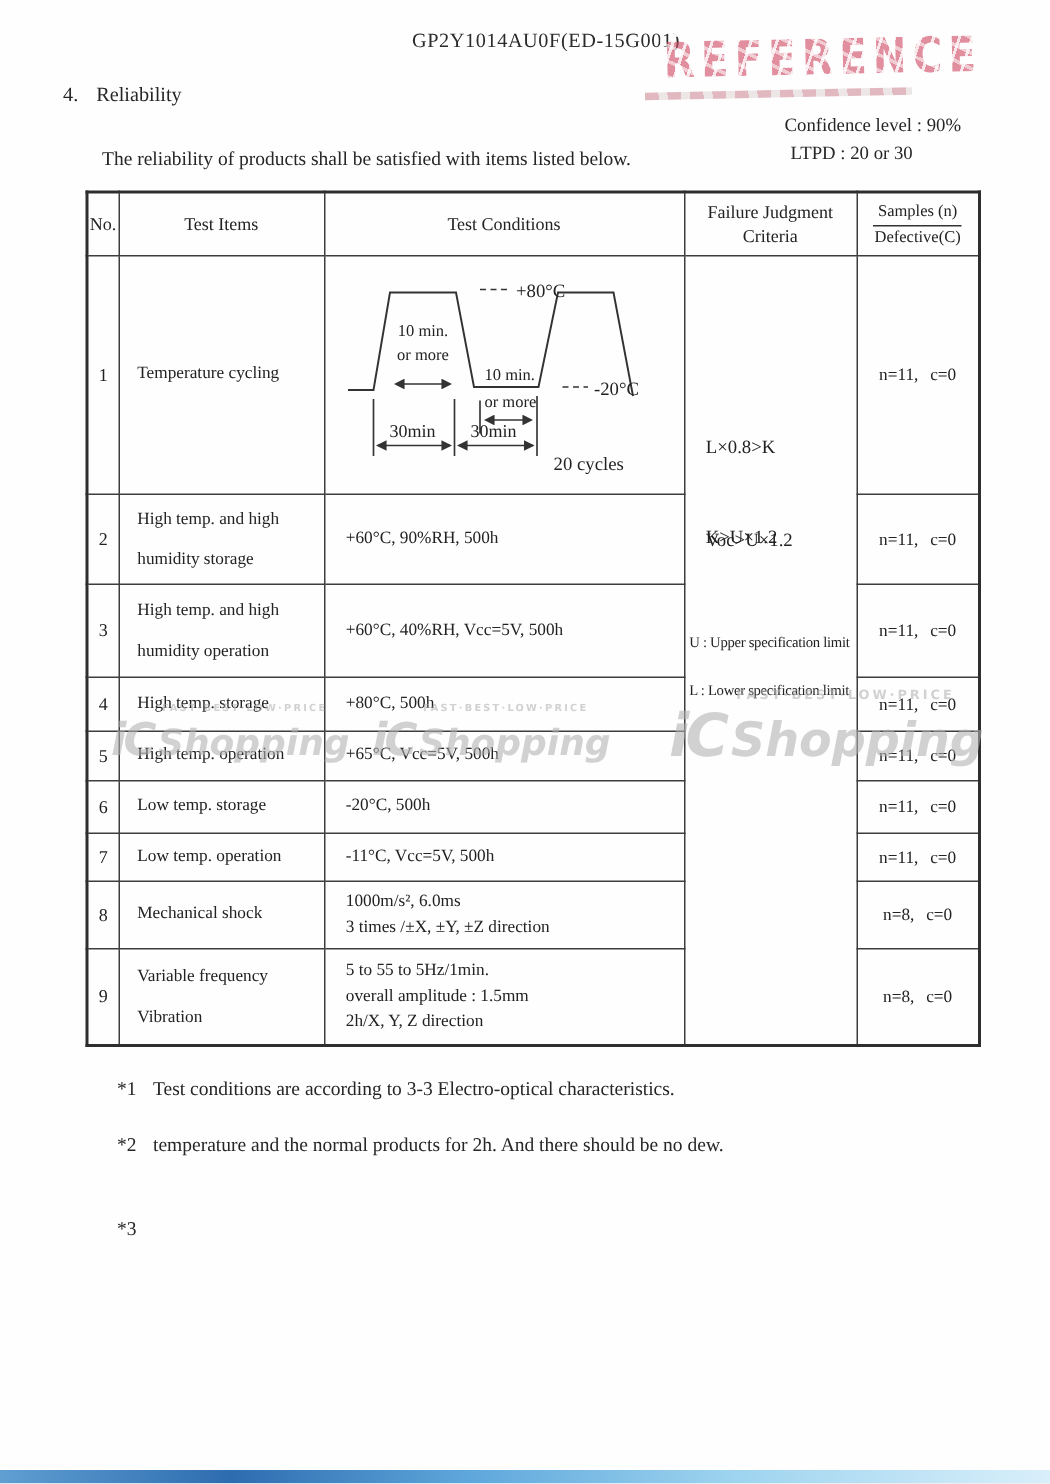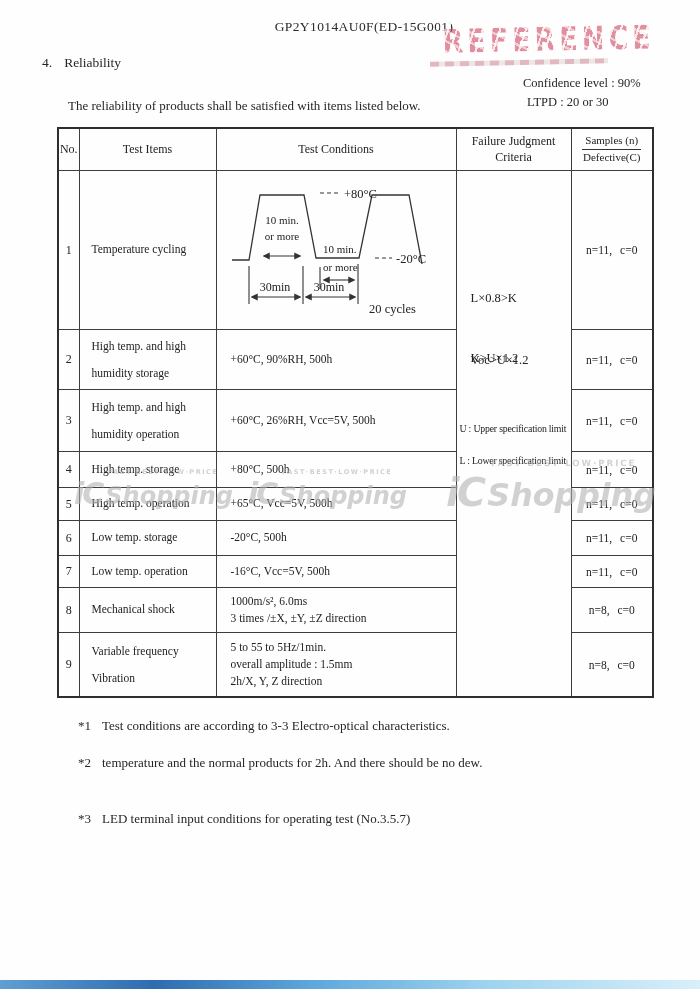--- a/index.html
+++ b/index.html
@@ -181,21 +181,21 @@
         <td class="c-samp">n=11, c=0</td>
       </tr>
 
       <tr class="r3">
         <td class="c-no">3</td>
         <td class="c-item two-line">
             <div>High temp. and  high</div>
             <div>humidity operation</div>
           </td>
         <td class="c-cond">
-            <div>+60°C, 26%RH, Vcc=5V, 500h</div>
+            <div>+60°C, 40%RH, Vcc=5V, 500h</div>
           </td>
         <td class="c-samp">n=11, c=0</td>
       </tr>
 
       <tr class="r4">
         <td class="c-no">4</td>
         <td class="c-item"><span>High temp. storage</span></td>
         <td class="c-cond">
             <div>+80°C, 500h</div>
           </td>
@@ -217,21 +217,21 @@
         <td class="c-cond">
             <div>-20°C, 500h</div>
           </td>
         <td class="c-samp">n=11, c=0</td>
       </tr>
 
       <tr class="r7">
         <td class="c-no">7</td>
         <td class="c-item"><span>Low temp. operation</span></td>
         <td class="c-cond">
-            <div>-16°C, Vcc=5V, 500h</div>
+            <div>-11°C, Vcc=5V, 500h</div>
           </td>
         <td class="c-samp">n=11, c=0</td>
       </tr>
 
       <tr class="r8">
         <td class="c-no">8</td>
         <td class="c-item"><span>Mechanical shock</span></td>
         <td class="c-cond" style="line-height:1.45;">
             <div>1000m/s², 6.0ms</div>
             <div>3 times /±X, ±Y, ±Z direction</div>
@@ -285,18 +285,17 @@
   </div>
   <div class="fn fn2">
     <span class="fn-marker">*2</span>
     <div class="fn-lines">
       <div>temperature and the normal products for 2h. And there should be no dew.</div>
     </div>
   </div>
   <div class="fn fn3">
     <span class="fn-marker">*3</span>
     <div class="fn-lines">
-      <div>LED terminal input conditions for operating test (No.3.5.7)</div>
     </div>
   </div>
 
   <div class="footer-bar"></div>
 </div>
 
 </body></html>

